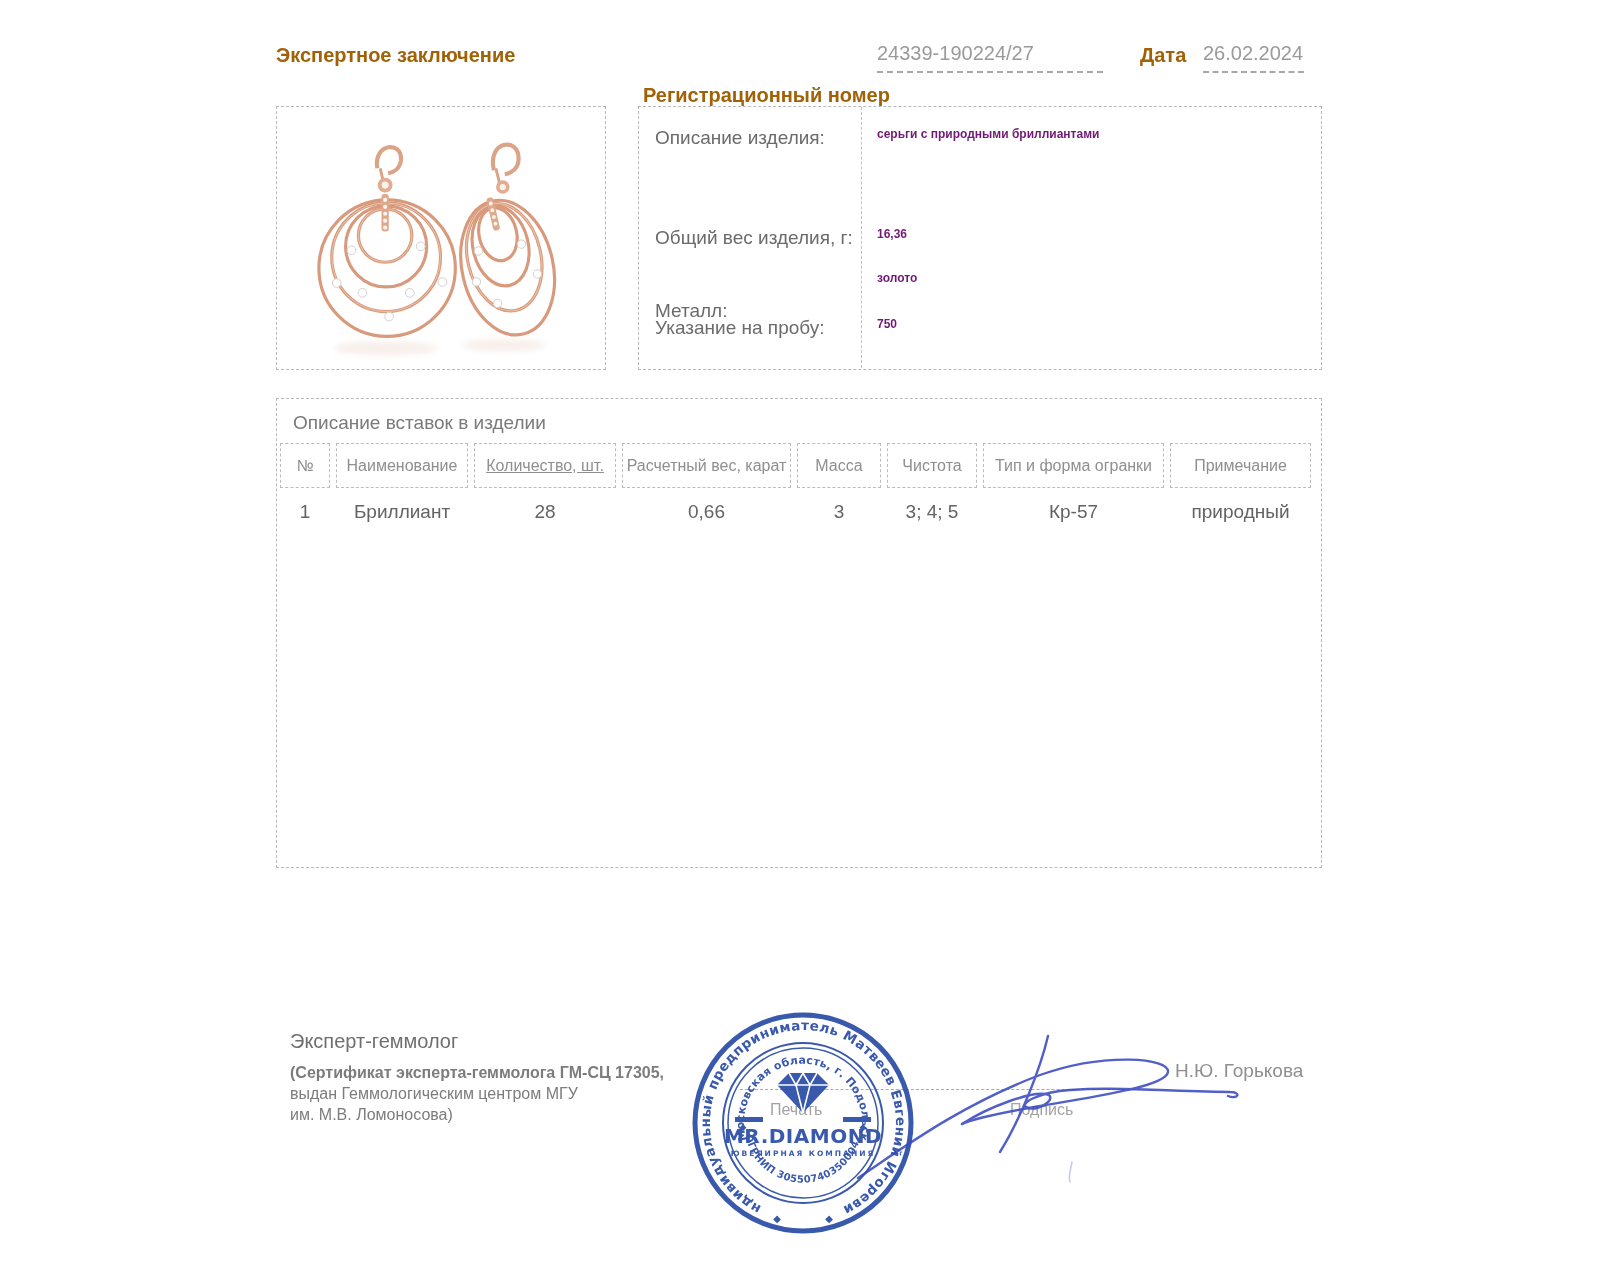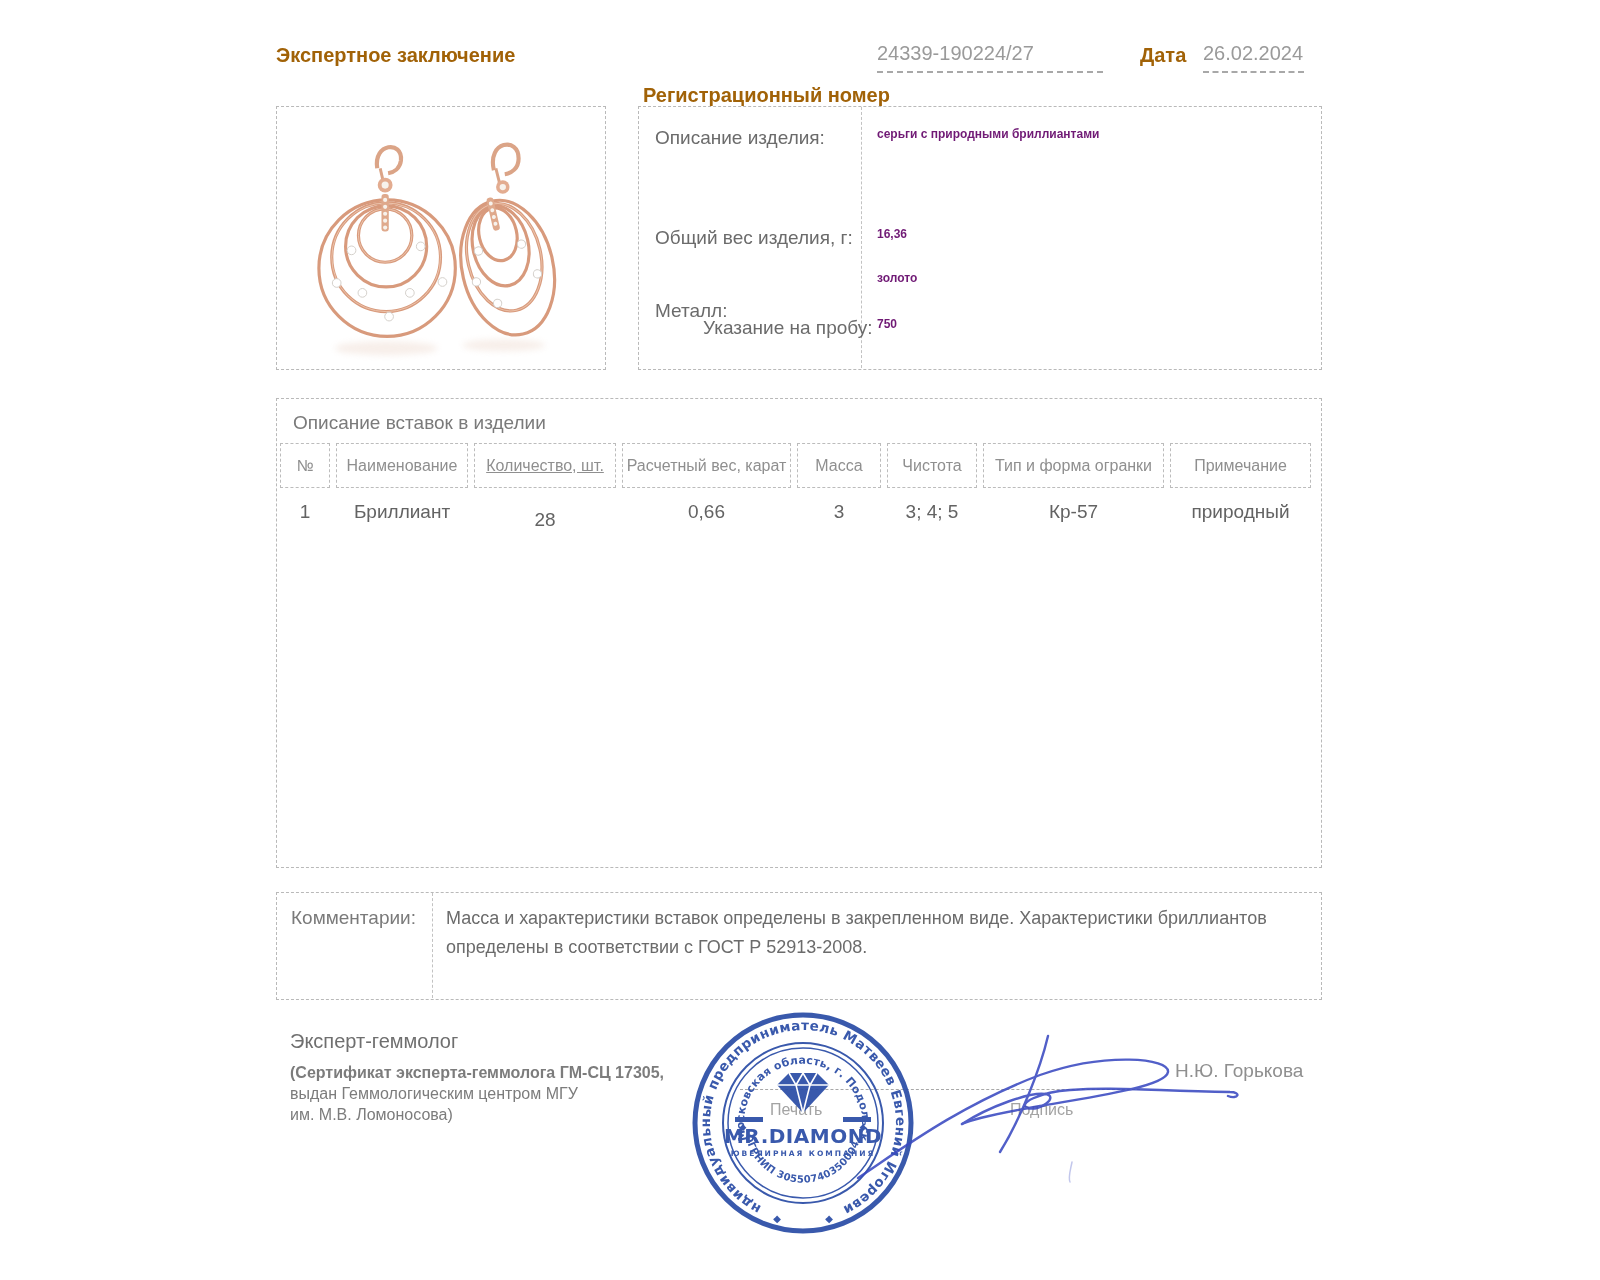--- a/index.html
+++ b/index.html
@@ -109,55 +109,50 @@
   </div>
 
   <div class="abs dashed-box" style="left:638px;top:106px;width:684px;height:264px;">
     <div class="abs" style="left:222px;top:0;width:0;height:261px;border-left:1.5px dashed #c2c2c2;"></div>
     <div class="abs desc-label" style="left:16px;top:20px;">Описание изделия:</div>
     <div class="abs desc-value" style="left:238px;top:20px;">серьги с природными бриллиантами</div>
     <div class="abs desc-label" style="left:16px;top:120px;">Общий вес изделия, г:</div>
     <div class="abs desc-value" style="left:238px;top:120px;">16,36</div>
     <div class="abs desc-label" style="left:16px;top:164px;margin-top:29px;">Металл:</div>
     <div class="abs desc-value" style="left:238px;top:164px;">золото</div>
-    <div class="abs desc-label" style="left:16px;top:210px;margin-left:48px;">Указание на пробу:</div>
+    <div class="abs desc-label" style="left:16px;top:210px;">Указание на пробу:</div>
     <div class="abs desc-value" style="left:238px;top:210px;">750</div>
   </div>
 
   <div class="abs dashed-box" style="left:276px;top:398px;width:1046px;height:470px;">
     <div class="abs section-title" style="left:16px;top:13px;">Описание вставок в изделии</div>
 
     <div class="abs" style="left:3px;top:44px;width:1037px;display:flex;gap:6px;">
       <div class="th-cell" style="width:50px;">№</div>
       <div class="th-cell" style="width:132px;">Наименование</div>
       <div class="th-cell" style="width:142px;text-decoration:underline;">Количество, шт.</div>
       <div class="th-cell" style="width:169px;">Расчетный вес, карат</div>
       <div class="th-cell" style="width:84px;">Масса</div>
       <div class="th-cell" style="width:90px;">Чистота</div>
       <div class="th-cell" style="width:181px;">Тип и форма огранки</div>
       <div class="th-cell" style="width:141px;">Примечание</div>
     </div>
 
     <div class="abs" style="left:3px;top:102px;width:1037px;display:flex;gap:6px;">
       <div class="td-cell" style="width:50px;">1</div>
       <div class="td-cell" style="width:132px;">Бриллиант</div>
-      <div class="td-cell" style="width:142px;margin-top:8px;">28</div>
+      <div class="td-cell" style="width:142px;">28</div>
       <div class="td-cell" style="width:169px;">0,66</div>
       <div class="td-cell" style="width:84px;">3</div>
       <div class="td-cell" style="width:90px;">3; 4; 5</div>
       <div class="td-cell" style="width:181px;">Кр-57</div>
       <div class="td-cell" style="width:141px;">природный</div>
     </div>
   </div>
 
-  <div class="abs dashed-box" style="left:276px;top:892px;width:1046px;height:108px;">
-    <div class="abs" style="left:155px;top:0;width:0;height:105px;border-left:1.5px dashed #c2c2c2;"></div>
-    <div class="abs section-title" style="left:14px;top:14px;">Комментарии:</div>
-    <div class="abs" style="left:169px;top:11px;width:860px;font-size:18px;line-height:29px;color:#6b6b6b;">Масса и характеристики вставок определены в закрепленном виде. Характеристики бриллиантов определены в соответствии с ГОСТ Р 52913-2008.</div>
-  </div>
 
   <div class="abs" style="left:290px;top:1030px;font-size:20px;color:#6f6f6f;">Эксперт-геммолог</div>
   <div class="abs certline" style="left:290px;top:1062px;font-weight:bold;">(Сертификат эксперта-геммолога ГМ-СЦ 17305,</div>
   <div class="abs certline" style="left:290px;top:1083px;">выдан Геммологическим центром МГУ</div>
   <div class="abs certline" style="left:290px;top:1104px;">им. М.В. Ломоносова)</div>
 
   <div class="abs" style="left:740px;top:1089px;width:400px;border-top:1.5px dashed #a8a8a8;"></div>
   <div class="abs caption" style="left:770px;top:1101px;">Печать</div>
   <div class="abs caption" style="left:1010px;top:1101px;">Подпись</div>
   <div class="abs" style="left:1175px;top:1060px;font-size:19px;color:#8f8f8f;">Н.Ю. Горькова</div>

